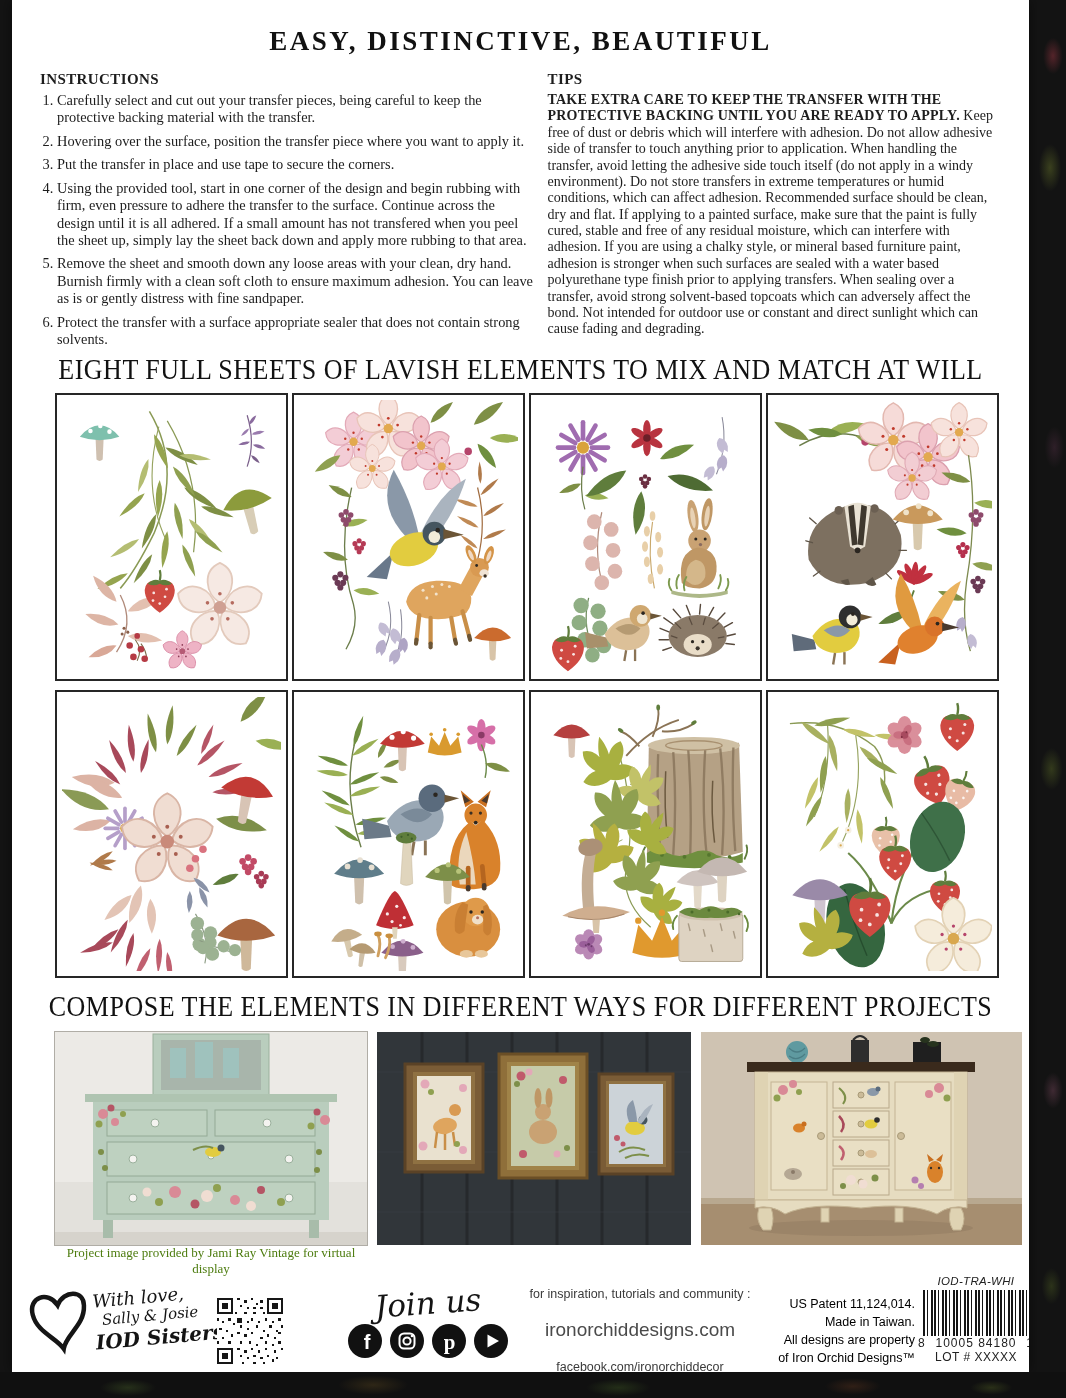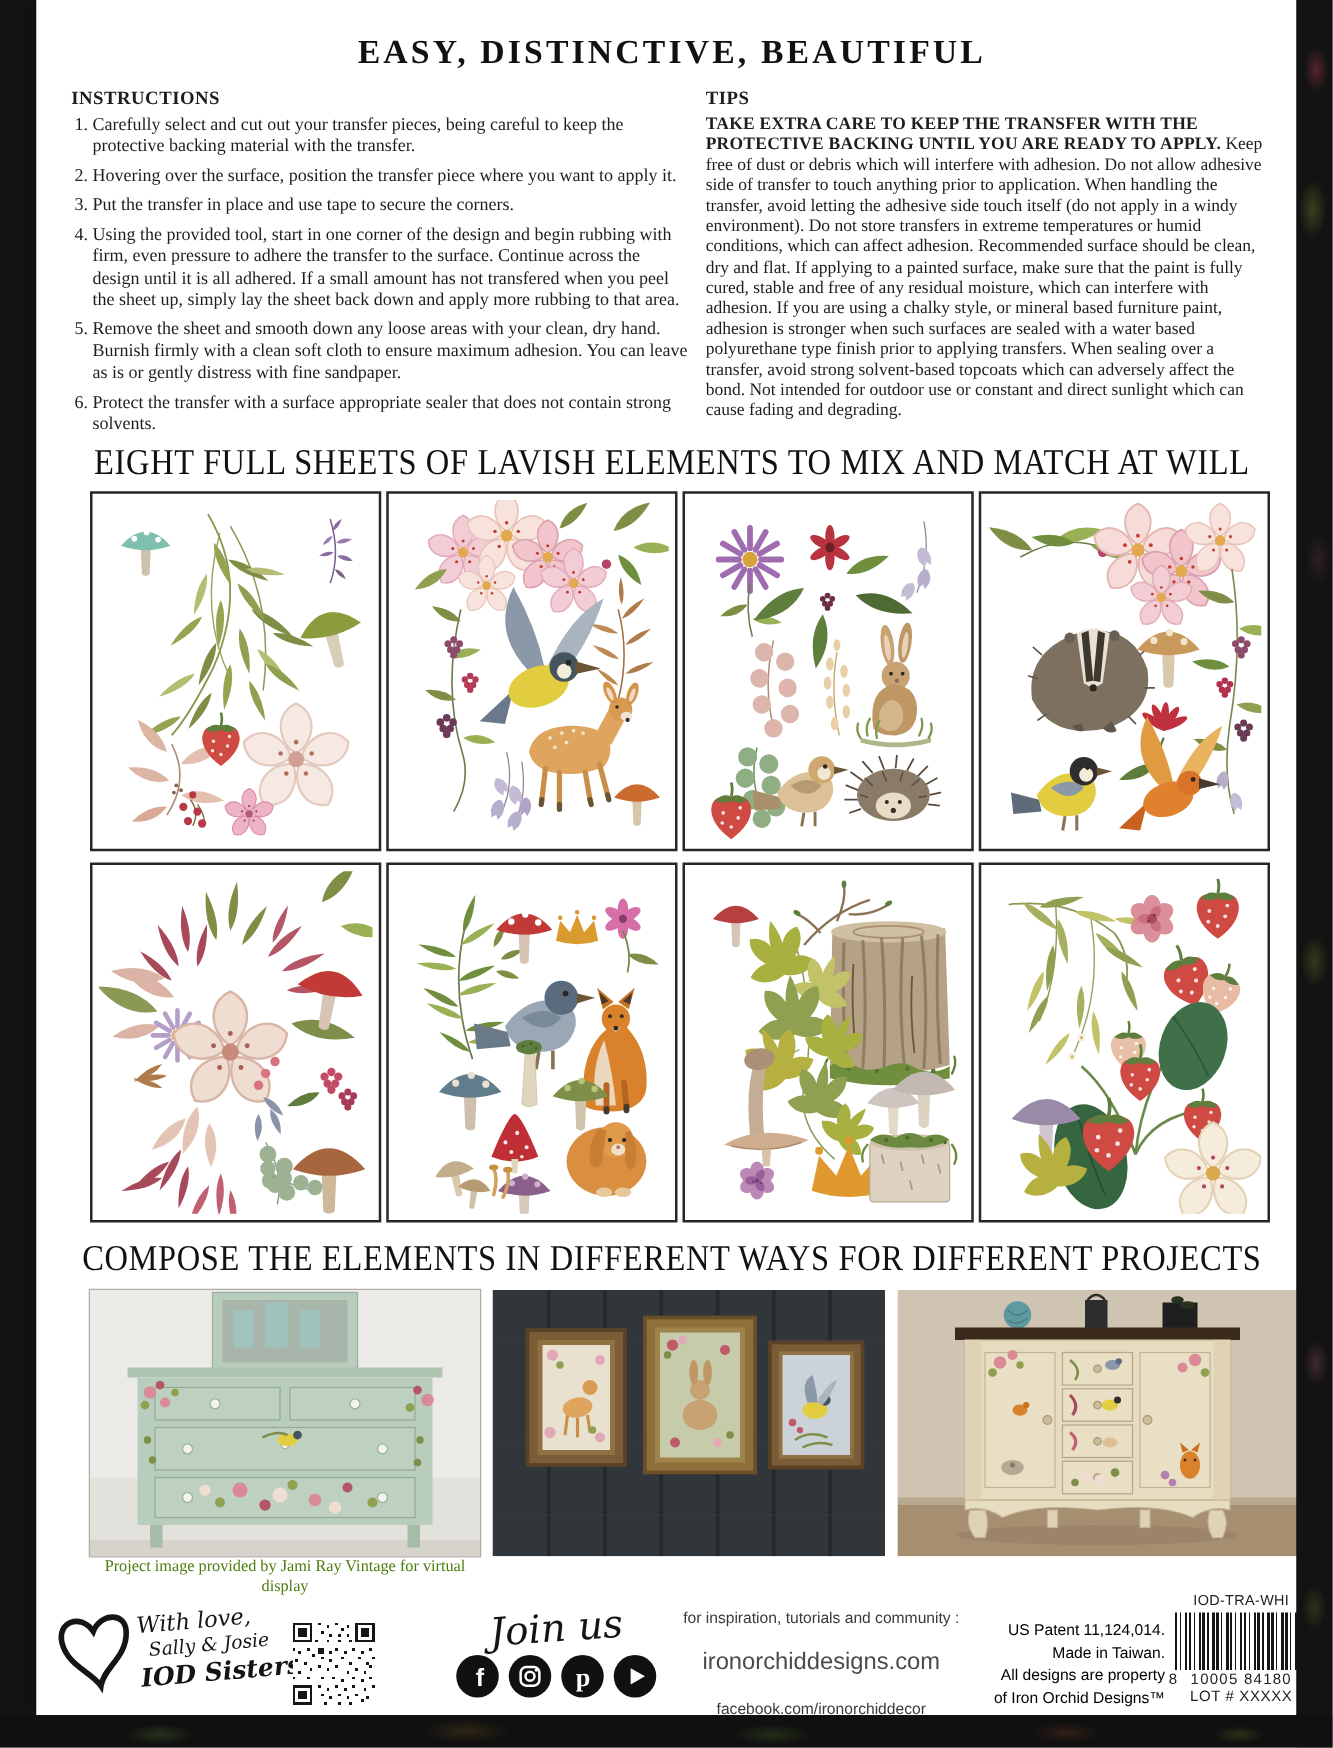--- a/index.html
+++ b/index.html
@@ -1,17 +1,17 @@
 <!DOCTYPE html>
 <html><head>
 <meta charset="utf-8">
 <style>
   html,body{margin:0;padding:0;}
   body{width:1066px;height:1398px;position:relative;background:#141414;font-family:"Liberation Serif",serif;color:#1d1d1d;overflow:hidden;}
-  .page{position:absolute;left:29px;top:0;width:1017px;height:1372px;background:#fff;box-shadow:0 0 14px rgba(0,0,0,.5);overflow:hidden;}
+  .page{position:absolute;left:12px;top:0;width:1017px;height:1372px;background:#fff;box-shadow:0 0 14px rgba(0,0,0,.5);overflow:hidden;}
   .edge-right{position:absolute;left:1037px;top:0;width:29px;height:1398px;
     background:radial-gradient(14px 26px at 55% 4%,#54242a,transparent 70%),
     radial-gradient(16px 34px at 45% 12%,#3a401e,transparent 70%),
     radial-gradient(14px 30px at 60% 32%,#2e1f28,transparent 70%),
     radial-gradient(16px 30px at 50% 55%,#333a1c,transparent 70%),
     radial-gradient(14px 26px at 55% 78%,#3f2a33,transparent 70%),
     radial-gradient(14px 26px at 50% 92%,#2c331a,transparent 70%),#131313;}
   .edge-bottom{position:absolute;left:0;top:1372px;width:1066px;height:26px;
     background:radial-gradient(40px 12px at 12% 60%,#26301a,transparent 70%),
     radial-gradient(50px 14px at 35% 50%,#2e2616,transparent 70%),
@@ -46,21 +46,21 @@
   .sig-l3{font-size:20px;font-weight:bold;margin-top:1px;}
   .qr{position:absolute;left:205px;top:13px;width:66px;height:66px;}
   .join{position:absolute;left:318px;top:0;width:196px;text-align:center;}
   .join-label{font-family:"DejaVu Serif",serif;font-style:italic;font-size:31px;transform:rotate(-4deg);color:#141414;}
   .social-row{display:flex;justify-content:center;gap:6px;margin-top:2px;}
   .social-row svg{width:36px;height:36px;}
   .community{position:absolute;left:508px;top:1px;width:240px;text-align:center;font-family:"Liberation Sans",sans-serif;color:#3a3a3a;font-size:12.5px;line-height:1.3;}
   .comm-site{font-size:19px;color:#4a4a4a;margin:16px 0;}
   .legal{position:absolute;left:745px;top:10px;width:158px;text-align:right;font-family:"Liberation Sans",sans-serif;color:#000000;font-size:12.5px;line-height:1.45;}
   .barcode{position:absolute;left:903px;top:-12px;width:122px;background:#fff;text-align:center;font-family:"Liberation Sans",sans-serif;color:#222;padding:2px 0 0;}
-  .bc-sku{font-size:11.5px;letter-spacing:.3px;}
+  .bc-sku{font-size:11.5px;letter-spacing:.3px;font-style:italic;}
   .bc-bars{height:46px;margin:3px 8px 0;background:repeating-linear-gradient(90deg,#151515 0 2px,#fff 2px 4px,#151515 4px 5px,#fff 5px 8px,#151515 8px 10px,#fff 10px 11px);}
   .bc-digits{display:flex;justify-content:space-between;padding:0 3px;font-size:12px;letter-spacing:1px;}
   .bc-lot{font-size:12px;letter-spacing:.5px;padding-bottom:16px;}
 </style>
 </head>
 <body>
 
 <svg width="0" height="0" style="position:absolute" aria-hidden="true">
 <defs>
 <g id="leaf">

